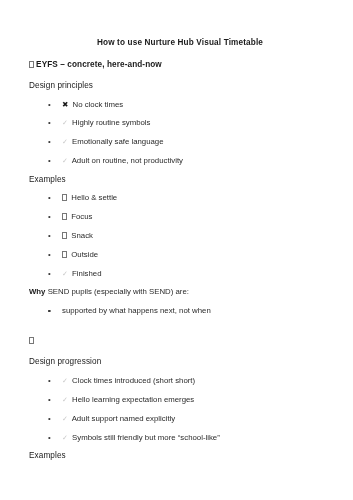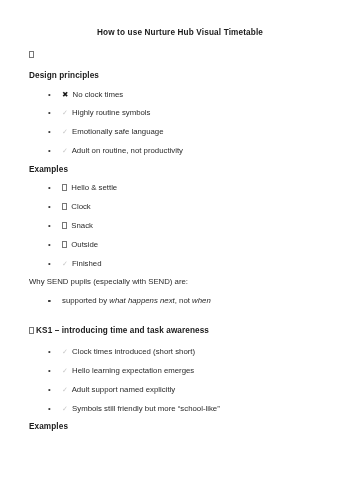--- a/index.html
+++ b/index.html
@@ -12,21 +12,21 @@
     height: 500px;
     overflow: hidden;
     font-family: "Liberation Sans", "DejaVu Sans", sans-serif;
     color: #231f20;
     -webkit-font-smoothing: antialiased;
   }
   .page {
     width: 353px;
     height: 376px;
     box-sizing: border-box;
-    padding: 28px 22px 0 29px;
+    padding: 38px 22px 0 29px;
     position: relative;
   }
   .doc-title {
     font-size: 8.2px;
     font-weight: bold;
     text-align: center;
     letter-spacing: 0.15px;
     margin: 0 0 12px 0;
     line-height: 1.2;
     color: #1a1a1a;
@@ -34,34 +34,34 @@
   .section-heading {
     font-size: 8.2px;
     font-weight: bold;
     margin: 0 0 11px 0;
     line-height: 1.2;
     letter-spacing: 0.1px;
     color: #1a1a1a;
   }
   .sub-heading {
     font-size: 8.2px;
-    font-weight: bold;
+    font-weight: normal;
     margin: 0 0 9px 0;
     line-height: 1.2;
     letter-spacing: 0.1px;
     color: #1a1a1a;
   }
   .why-line {
     font-size: 7.8px;
     margin: 0 0 9px 0;
     line-height: 1.2;
     color: #2a2a2a;
   }
   .why-line .b {
-    font-weight: normal;
+    font-weight: bold;
     color: #1a1a1a;
   }
   ul.bullets {
     list-style: none;
     margin: 0 0 9px 0;
     padding: 0;
   }
   ul.bullets li {
     font-size: 7.8px;
     line-height: 1.2;
@@ -98,35 +98,34 @@
   .gl-tofu {
     display: inline-block;
     width: 4.6px;
     height: 7px;
     border: 0.8px solid #777;
     vertical-align: -1px;
     margin-right: 2.5px;
     box-sizing: border-box;
   }
   .it {
-    font-style: italic;
   }
   .spacer {
     height: 12px;
   }
 </style>
 </head>
 <body>
 
 <div class="page">
 
   <div class="doc-title">How to use Nurture Hub Visual Timetable</div>
 
   <div class="section-heading">
-    <span class="gl-tofu"></span>
+    <span class="gl-tofu"></span><span>EYFS – concrete, here-and-now</span>
   </div>
 
   <div class="sub-heading">Design principles</div>
 
   <ul class="bullets">
     <li>
       <span class="dot">•</span>
       <span class="gl gl-cross">✖</span>
       <span>No clock times</span>
     </li>
@@ -151,21 +150,21 @@
 
   <ul class="bullets">
     <li>
       <span class="dot">•</span>
       <span class="gl-tofu"></span>
       <span>Hello &amp; settle</span>
     </li>
     <li>
       <span class="dot">•</span>
       <span class="gl-tofu"></span>
-      <span>Clock</span>
+      <span>Focus</span>
     </li>
     <li>
       <span class="dot">•</span>
       <span class="gl-tofu"></span>
       <span>Snack</span>
     </li>
     <li>
       <span class="dot">•</span>
       <span class="gl-tofu"></span>
       <span>Outside</span>
@@ -193,23 +192,24 @@
       <span class="dot">•</span>
       <span>supported by</span>
       <span class="it">what happens next</span><span>, not</span>
       <span class="it">when</span>
     </li>
   </ul>
 
   <div class="spacer"></div>
 
   <div class="section-heading">
-    <span class="gl-tofu"></span><span>KS1 – introducing time and task awareness</span>
+    <span class="gl-tofu"></span>
   </div>
 
+  <div class="sub-heading">Design progression</div>
 
   <ul class="bullets">
     <li>
       <span class="dot">•</span>
       <span class="gl gl-check">✓</span>
       <span>Clock times introduced (short short)</span>
     </li>
     <li>
       <span class="dot">•</span>
       <span class="gl gl-check">✓</span>

